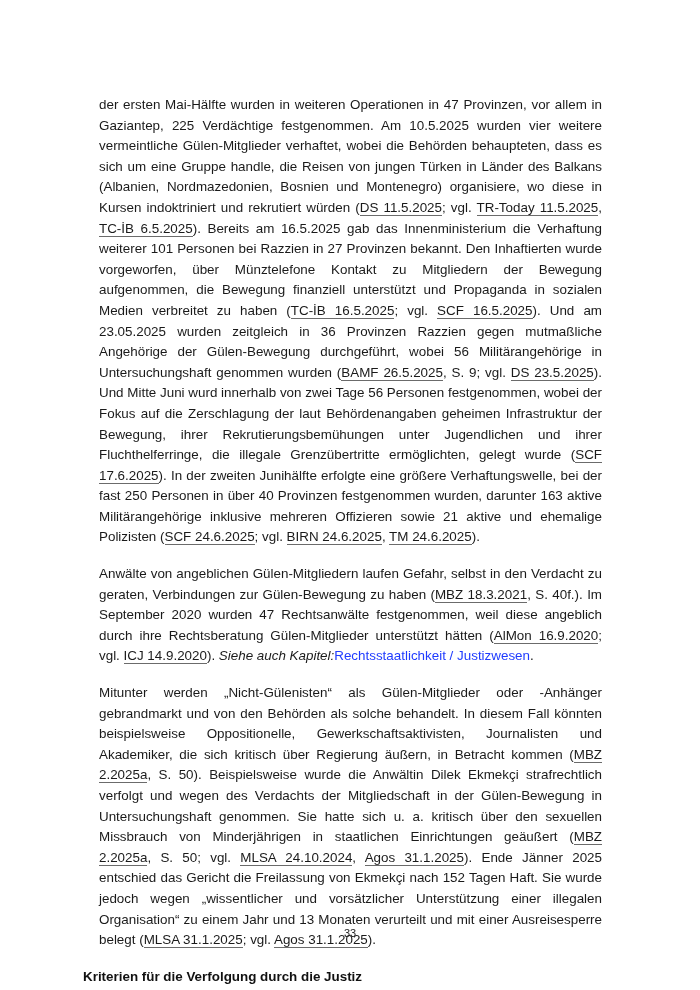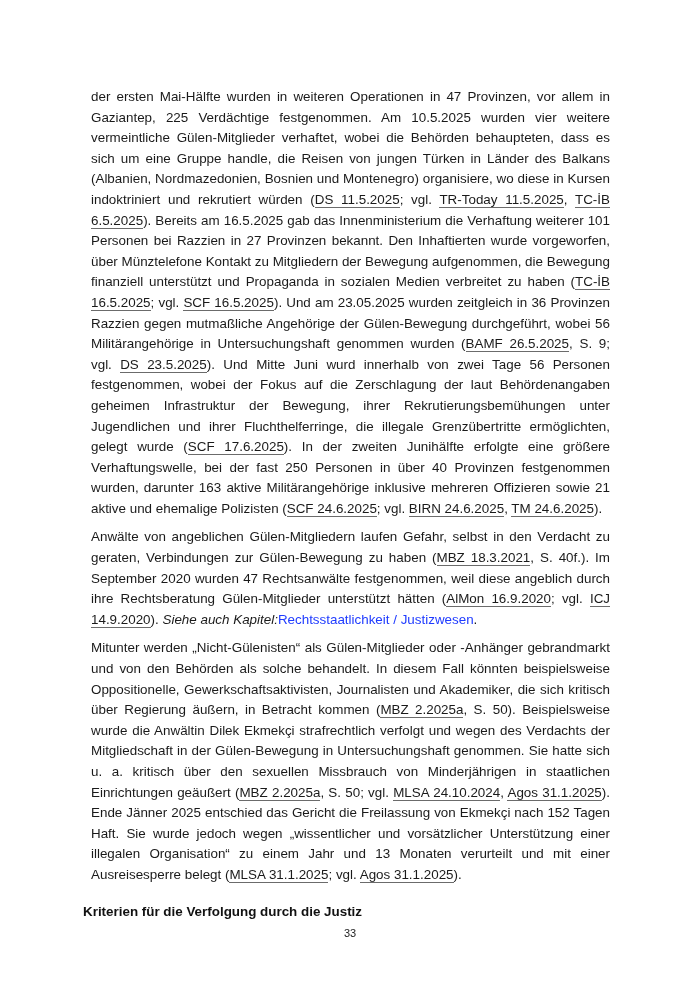--- a/index.html
+++ b/index.html
@@ -7,21 +7,21 @@
   .page {
     position: absolute;
     left: 83px;
     top: 79px;
     width: 535px;
     font-family: "Liberation Sans", sans-serif;
     font-size: 13.4px;
     line-height: 20.6px;
     color: #1a1a1a;
   }
-  p { margin: 8px; text-align: justify; hyphens: manual; }
+  p { margin: 16px; text-align: justify; hyphens: manual; }
   h3 {
     margin: 16px 0 0 0;
     font-size: 13.4px;
     line-height: 20.6px;
     font-weight: bold;
     color: #111;
   }
   h3 + p { margin-top: 13px; text-decoration: underline; }
   .ref {
     color: #1a1a1a;

